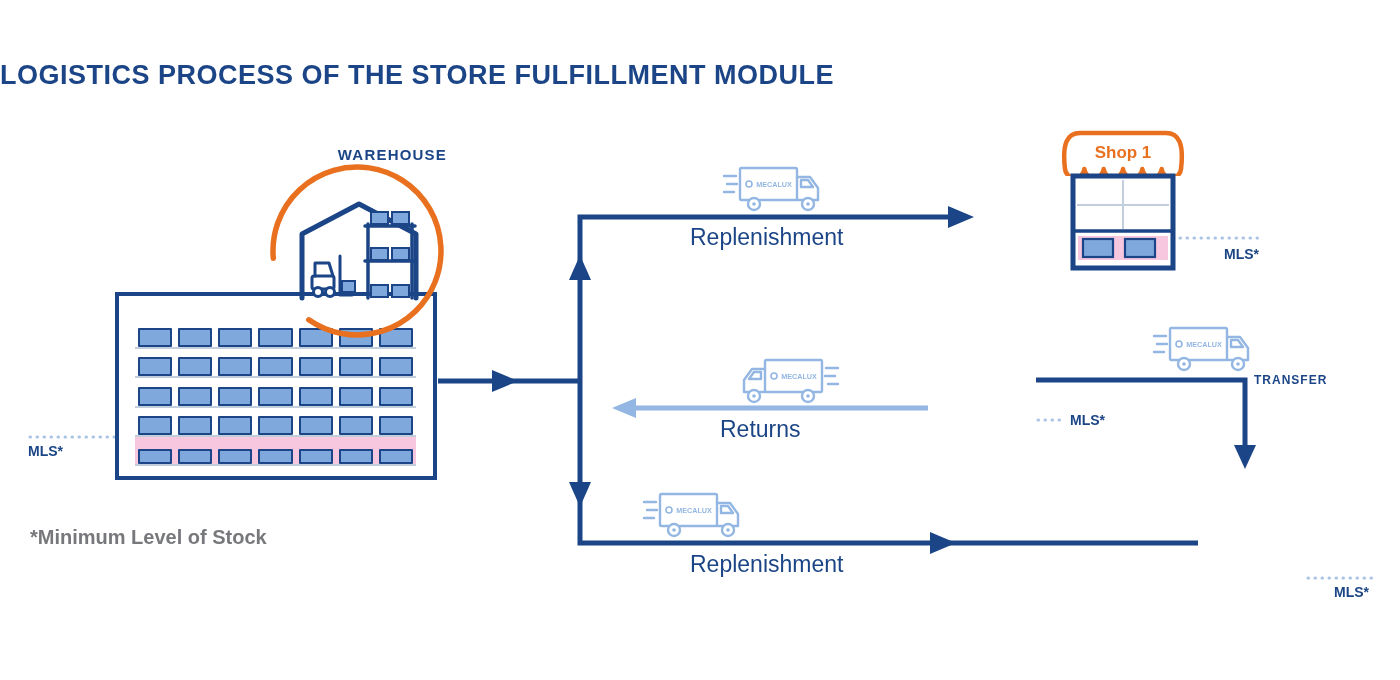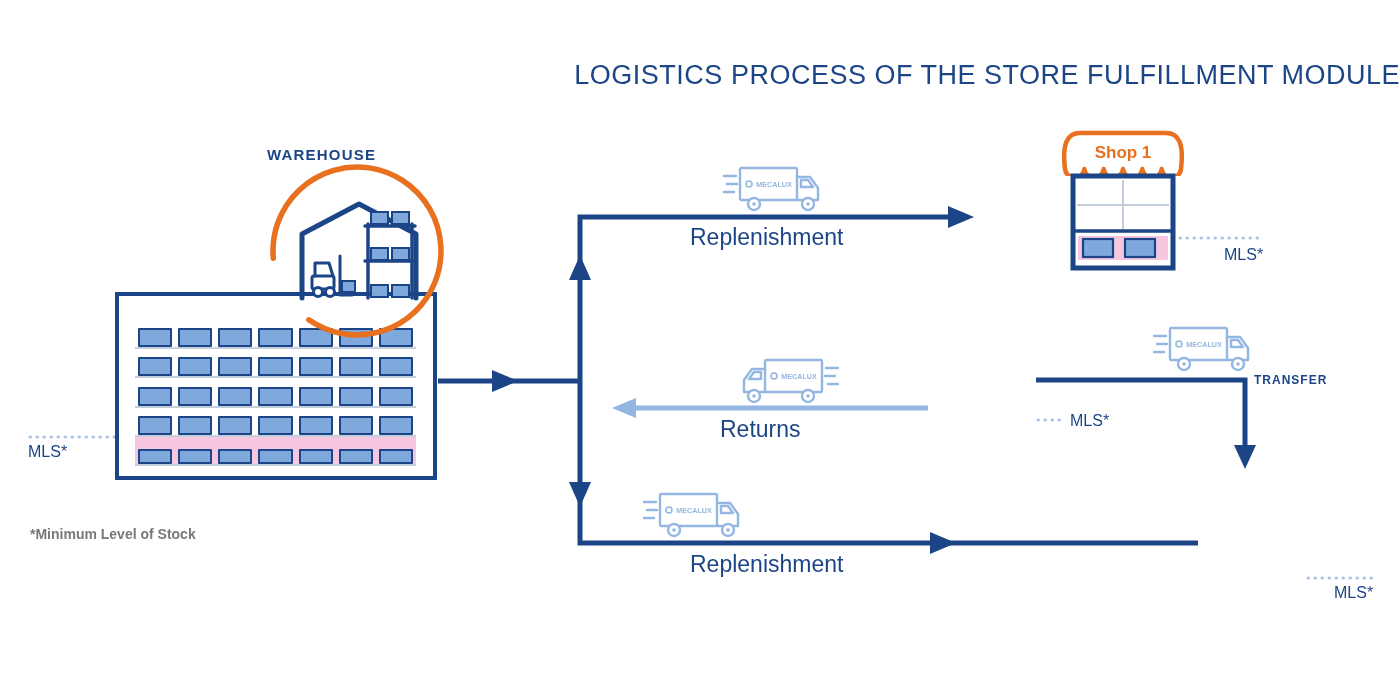--- a/index.html
+++ b/index.html
@@ -8,40 +8,40 @@
     --orange:#e8701f;
     --pink:#f7c6df;
     --boxblue:#7fa8dc;
     --grid:#c3cedd;
     --gray:#77787b;
   }
   *{margin:0;padding:0;box-sizing:border-box}
   body{background:#fff}
   .canvas{position:relative;width:1400px;height:680px;background:#fff;overflow:hidden;
           font-family:"Liberation Sans",sans-serif;color:var(--dark)}
-  .title{position:absolute;top:60px;left:0;width:100%;text-align:right;
-         font-size:27px;font-weight:400;letter-spacing:.5px;color:var(--dark)}
+  .title{position:absolute;top:60px;left:0;width:100%;text-align:left;
+         font-size:27px;font-weight:700;letter-spacing:.5px;color:var(--dark)}
   .connectors{position:absolute;left:0;top:0;pointer-events:none}
   .wh-box{position:absolute;left:115px;top:292px;width:322px;height:188px;
           border:4.5px solid var(--dark);background:#fff}
   .wh-rack{position:absolute;left:16px;top:24px;width:281px;height:146px;
            display:flex;flex-direction:column}
   .rack-row{flex:1 1 0;border-bottom:2px solid var(--grid);display:flex;
             align-items:flex-end;gap:6px;padding:0 3px}
   .rack-row .box{flex:1;height:19px;background:var(--boxblue);
                  border:2px solid var(--dark);border-radius:1px}
   .rack-row.pink{background:var(--pink)}
   .rack-row.pink .box{height:15px}
-  .wh-label{position:absolute;left:267px;top:146px;width:180px;text-align:left;
+  .wh-label{position:absolute;left:267px;top:146px;width:180px;text-align:right;
             font-size:15px;font-weight:700;letter-spacing:1.2px}
   .wh-icon{position:absolute;left:262px;top:164px}
   .flow-label{position:absolute;font-size:23px;font-weight:500;text-align:left;color:var(--dark)}
   .transfer-label{position:absolute;font-size:12px;font-weight:600;letter-spacing:1px;color:var(--dark)}
-  .mls{position:absolute;font-size:16px;font-weight:400;color:var(--dark)}
-  .footnote{position:absolute;left:30px;top:526px;font-size:14px;font-weight:600;color:var(--gray)}
+  .mls{position:absolute;font-size:14px;font-weight:700;color:var(--dark)}
+  .footnote{position:absolute;left:30px;top:526px;font-size:20px;font-weight:600;color:var(--gray)}
   .truck{position:absolute}
   .shop{position:absolute;width:130px}
   .shop-body{display:block;margin-left:12px;margin-top:-7px}
 </style>
 </head>
 <body>
 
 <div class="canvas">
 
   <div class="title">LOGISTICS PROCESS OF THE STORE FULFILLMENT MODULE</div>

